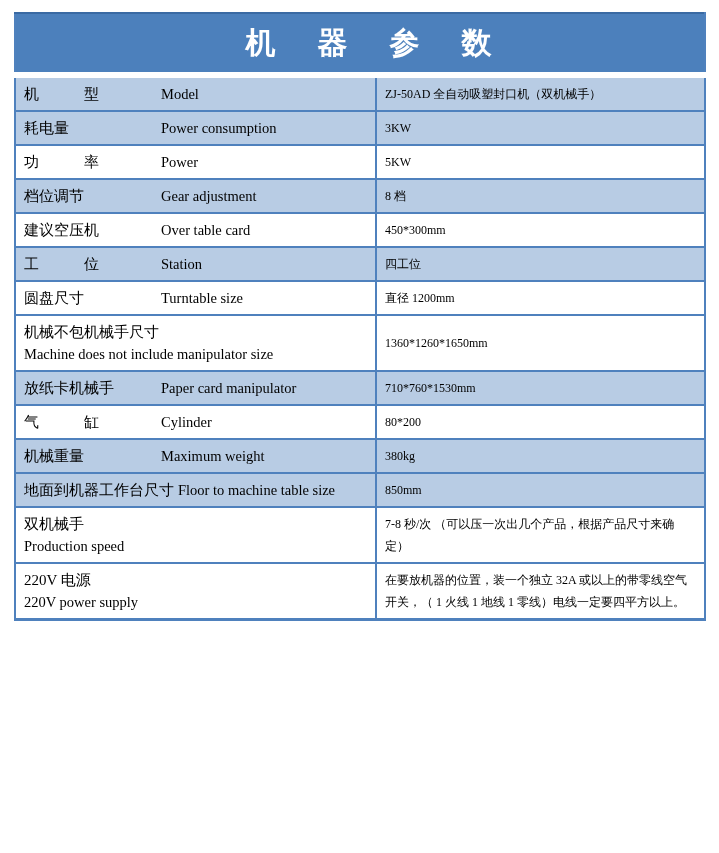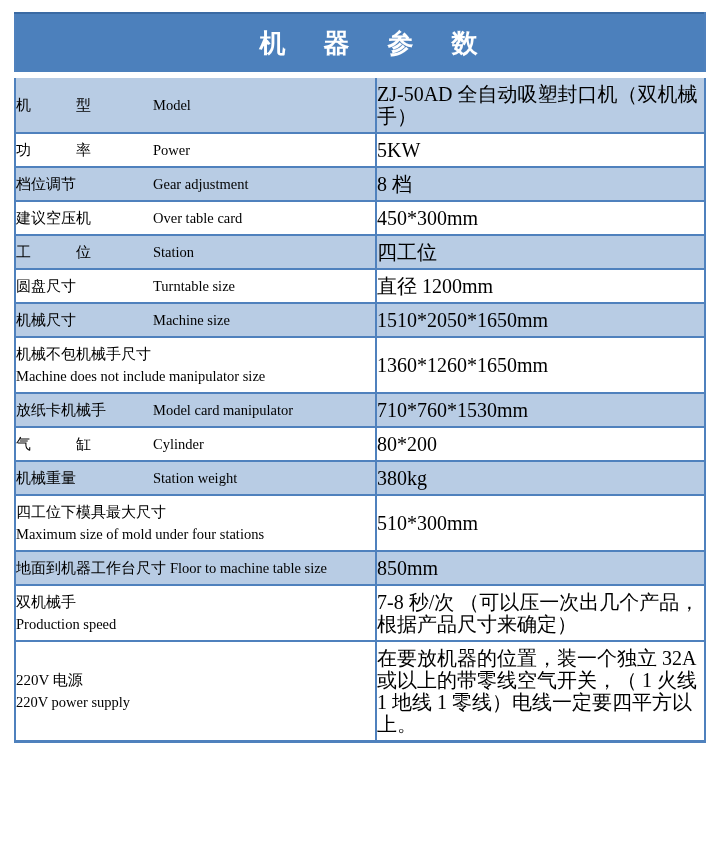--- a/index.html
+++ b/index.html
@@ -23,74 +23,78 @@
     table-layout: fixed;
     border: 2px solid var(--border, #4f81bd);
     border-bottom-width: 3px;
   }
   col.c-label { width: 361px; }
   col.c-value { width: 329px; }
   th.title-cell {
     height: 56px;
     background: var(--header-bg, #4c80bc);
     color: var(--header-text, #ffffff);
-    font-size: 26px;
+    font-size: 30px;
     font-weight: bold;
     letter-spacing: 6px;
     text-align: center;
     vertical-align: middle;
     border: 2px solid var(--border, #4f81bd);
     border-top-color: #3a6aa3;
     border-bottom: 6px solid #ffffff;
     padding-left: 24px;
   }
   td {
     border: 2px solid var(--border, #4f81bd);
     font-size: 14.5px;
     line-height: 22px;
-    padding: 5px 0;
+    padding: 5px 8px;
     vertical-align: middle;
     background: #ffffff;
     word-wrap: break-word;
   }
   tr.shaded td { background: var(--row-shaded-bg, #b8cce4); }
   .label-cell .cn {
     display: inline-block;
     min-width: 133px;
     font-size: 15px;
     margin-right: 4px;
   }
   .label-cell .en { font-size: 14.5px; }
   tr.stacked .label-cell .cn,
   tr.stacked .label-cell .en {
     display: block;
     min-width: 0;
     margin-right: 0;
     font-family: Liberation Serif, serif;
   }
-  td.value-cell { font-size: 20px; }
+  td.value-cell { font-size: 12px; }
 </style>
 </head>
 <body>
 
 <div class="page">
   <table class="spec-table">
     <colgroup>
       <col class="c-label">
       <col class="c-value">
     </colgroup>
     <thead>
       <tr>
         <th class="title-cell" colspan="2">机　器　参　数</th>
       </tr>
     </thead>
     <tbody id="table-body">
         <tr class="shaded">
           <td class="label-cell"><span class="cn">机　　　型</span><span class="en">Model</span></td>
           <td class="value-cell">ZJ-50AD 全自动吸塑封口机（双机械手）</td>
+        </tr>
+        <tr class="shaded">
+          <td class="label-cell"><span class="cn">耗电量</span><span class="en">Power consumption</span></td>
+          <td class="value-cell">3KW</td>
         </tr>
         <tr>
           <td class="label-cell"><span class="cn">功　　　率</span><span class="en">Power</span></td>
           <td class="value-cell">5KW</td>
         </tr>
         <tr class="shaded">
           <td class="label-cell"><span class="cn">档位调节</span><span class="en">Gear adjustment</span></td>
           <td class="value-cell">8 档</td>
         </tr>
         <tr>
@@ -98,49 +102,38 @@
           <td class="value-cell">450*300mm</td>
         </tr>
         <tr class="shaded">
           <td class="label-cell"><span class="cn">工　　　位</span><span class="en">Station</span></td>
           <td class="value-cell">四工位</td>
         </tr>
         <tr>
           <td class="label-cell"><span class="cn">圆盘尺寸</span><span class="en">Turntable size</span></td>
           <td class="value-cell">直径 1200mm</td>
         </tr>
-        <tr class="shaded">
-          <td class="label-cell"><span class="cn">机械尺寸</span><span class="en">Machine size</span></td>
-          <td class="value-cell">1510*2050*1650mm</td>
-        </tr>
         <tr class="stacked">
           <td class="label-cell">
             <span class="cn">机械不包机械手尺寸</span>
             <span class="en">Machine does not include manipulator size</span>
           </td>
           <td class="value-cell">1360*1260*1650mm</td>
         </tr>
         <tr class="shaded">
-          <td class="label-cell"><span class="cn">放纸卡机械手</span><span class="en">Model card manipulator</span></td>
+          <td class="label-cell"><span class="cn">放纸卡机械手</span><span class="en">Paper card manipulator</span></td>
           <td class="value-cell">710*760*1530mm</td>
         </tr>
         <tr>
           <td class="label-cell"><span class="cn">气　　　缸</span><span class="en">Cylinder</span></td>
           <td class="value-cell">80*200</td>
         </tr>
         <tr class="shaded">
-          <td class="label-cell"><span class="cn">机械重量</span><span class="en">Station weight</span></td>
+          <td class="label-cell"><span class="cn">机械重量</span><span class="en">Maximum weight</span></td>
           <td class="value-cell">380kg</td>
-        </tr>
-        <tr class="stacked">
-          <td class="label-cell">
-            <span class="cn">四工位下模具最大尺寸</span>
-            <span class="en">Maximum size of mold under four stations</span>
-          </td>
-          <td class="value-cell">510*300mm</td>
         </tr>
         <tr class="shaded">
           <td class="label-cell"><span class="cn">地面到机器工作台尺寸</span><span class="en">Floor to machine table size</span></td>
           <td class="value-cell">850mm</td>
         </tr>
         <tr class="stacked">
           <td class="label-cell">
             <span class="cn">双机械手</span>
             <span class="en">Production speed</span>
           </td>

